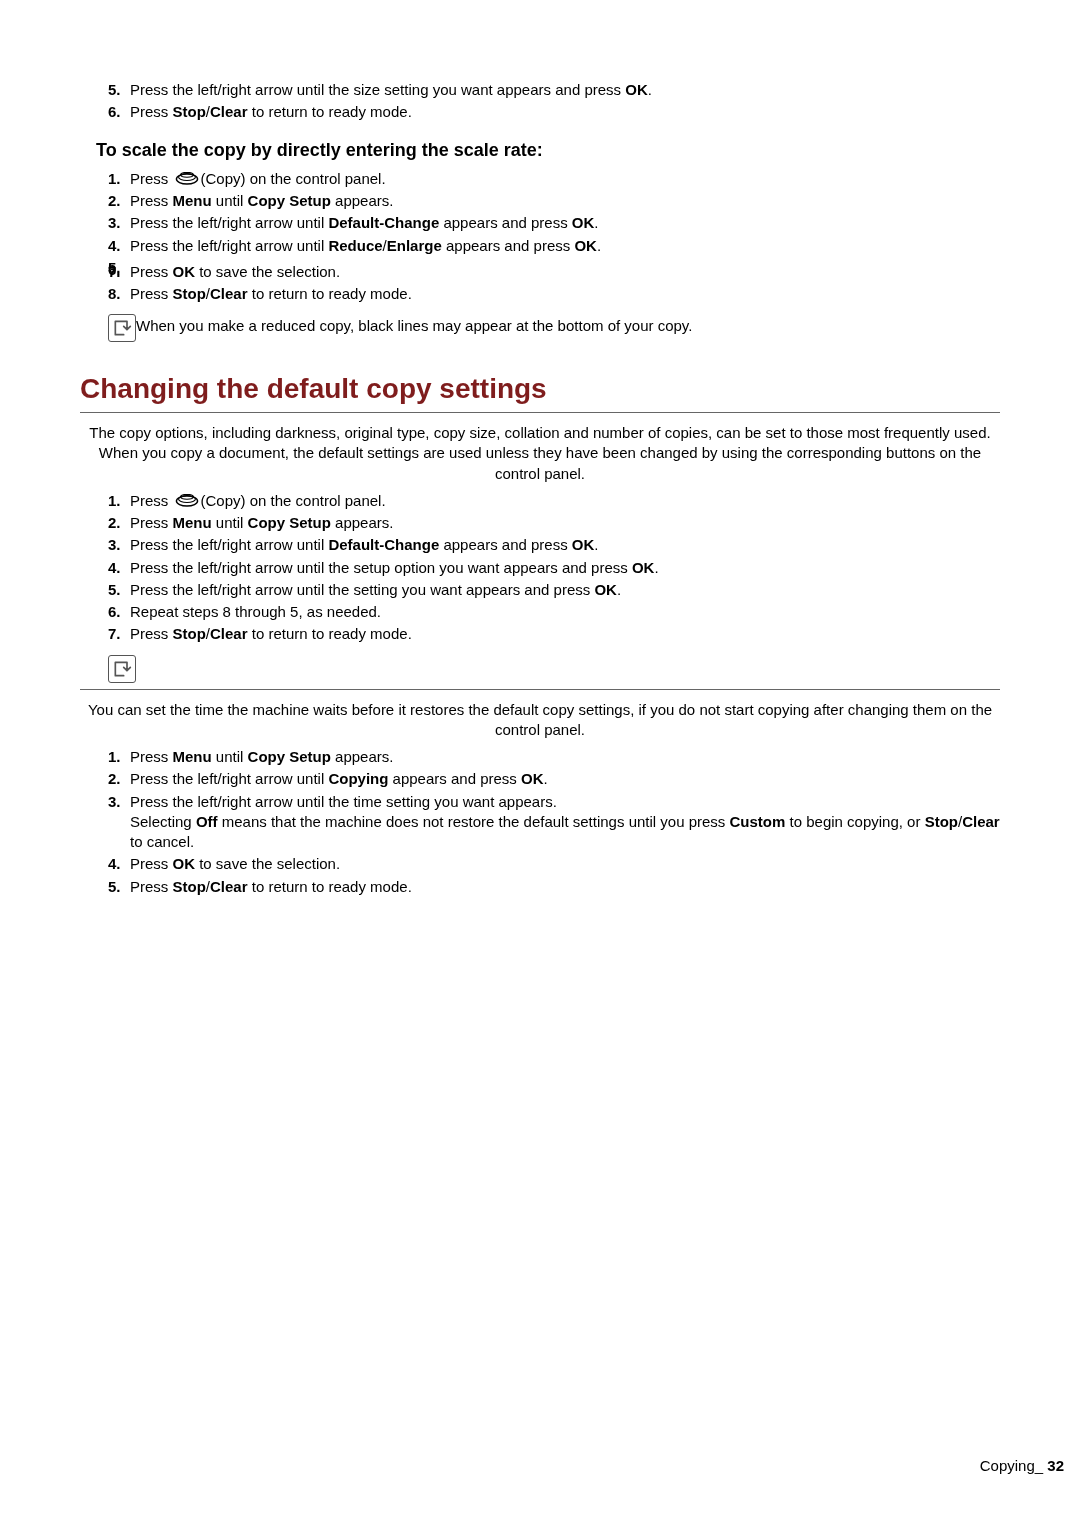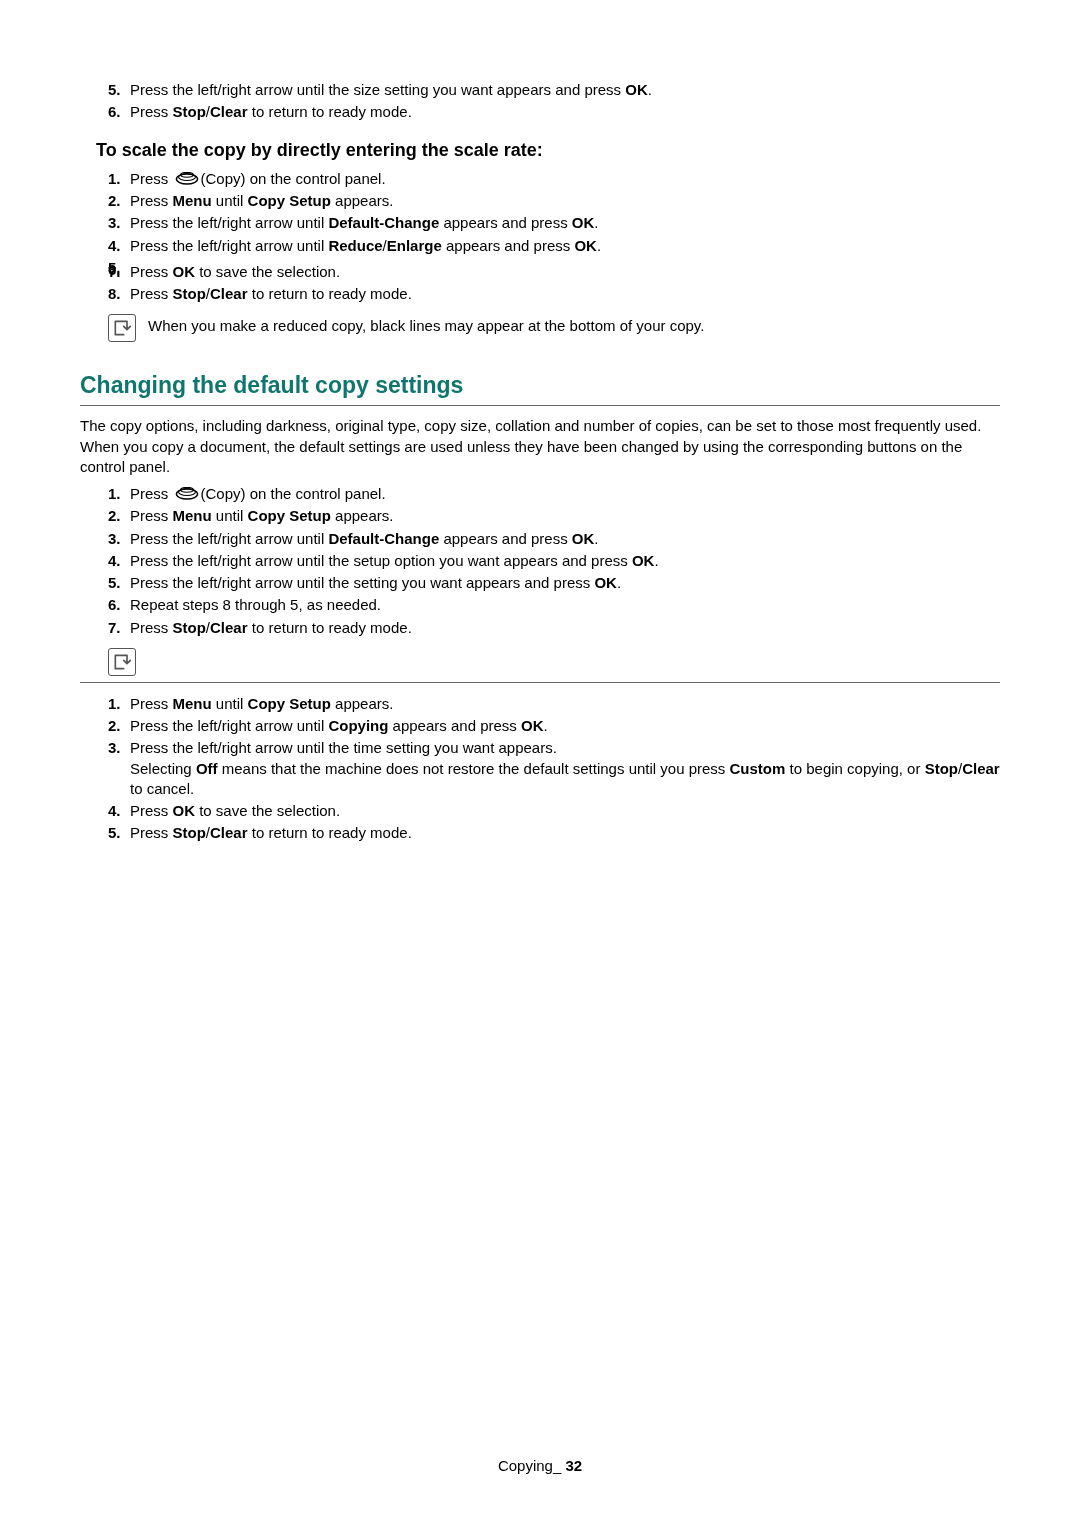--- a/index.html
+++ b/index.html
@@ -35,38 +35,38 @@
     font-weight: bold;
     width: 20px;
     text-align: left;
   }
   .subhead {
     font-weight: bold;
     font-size: 18px;
     margin: 14px 0 6px 16px;
   }
   .section-title {
-    color: #0f766e;
-    font-size: 23px;
+    color: #7f1d1d;
+    font-size: 28px;
     font-weight: bold;
     margin: 28px 0 2px 0;
     padding-bottom: 2px;
   }
   hr.rule {
     border: none;
     border-top: 1px solid #666;
     margin: 2px 0 10px 0;
   }
   .intro {
     margin: 6px 0 6px 0;
+    text-align: center;
   }
   .note-row {
     display: flex;
     align-items: flex-start;
-    gap: 12px;
     margin: 6px 0 6px 28px;
   }
   .note-icon {
     width: 26px;
     height: 26px;
     border: 1.5px solid #555;
     border-radius: 3px;
     display: flex;
     align-items: center;
     justify-content: center;
@@ -79,23 +79,23 @@
     display: inline-block;
     width: 24px;
     height: 14px;
     vertical-align: -2px;
     margin: 0 2px;
   }
   strong { font-weight: bold; }
   .footer {
     position: absolute;
     left: 0;
-    right: 0;
+    right: 16px;
     bottom: 50px;
-    text-align: center;
+    text-align: right;
     font-size: 15px;
   }
   .footer .pg { font-weight: bold; }
 </style>
 </head>
 <body>
 <div class="page">
 
 <ol class="num">
       <li><span class="marker">5.</span><span>Press the left/right arrow until the size setting you want appears and press <strong>OK</strong>.</span></li>
@@ -146,20 +146,21 @@
     </ol>
 <div class="note-row">
   <div class="note-icon">
     <svg width="20" height="20" viewBox="0 0 24 24">
           <path d="M4 4 L18 4 L18 14 L22 10 M18 14 L14 10 M4 4 L4 20 L14 20" fill="none" stroke="#555" stroke-width="2" stroke-linejoin="round" stroke-linecap="round"></path>
         </svg>
   </div>
 </div>
 
 <hr class="rule">
+<div class="intro">You can set the time the machine waits before it restores the default copy settings, if you do not start copying after changing them on the control panel.</div>
 <ol class="num">
       <li><span class="marker">1.</span><span>Press <strong>Menu</strong> until <strong>Copy Setup</strong> appears.</span></li>
       <li><span class="marker">2.</span><span>Press the left/right arrow until <strong>Copying</strong> appears and press <strong>OK</strong>.</span></li>
       <li><span class="marker">3.</span><span>Press the left/right arrow until the time setting you want appears.<br>Selecting <strong>Off</strong> means that the machine does not restore the default settings until you press <strong>Custom</strong> to begin copying, or <strong>Stop</strong>/<strong>Clear</strong> to cancel.</span></li>
       <li><span class="marker">4.</span><span>Press <strong>OK</strong> to save the selection.</span></li>
       <li><span class="marker">5.</span><span>Press <strong>Stop</strong>/<strong>Clear</strong> to return to ready mode.</span></li>
     </ol>
 
 <div class="footer">
   <span>Copying</span><span>_ </span><span class="pg">32</span>

